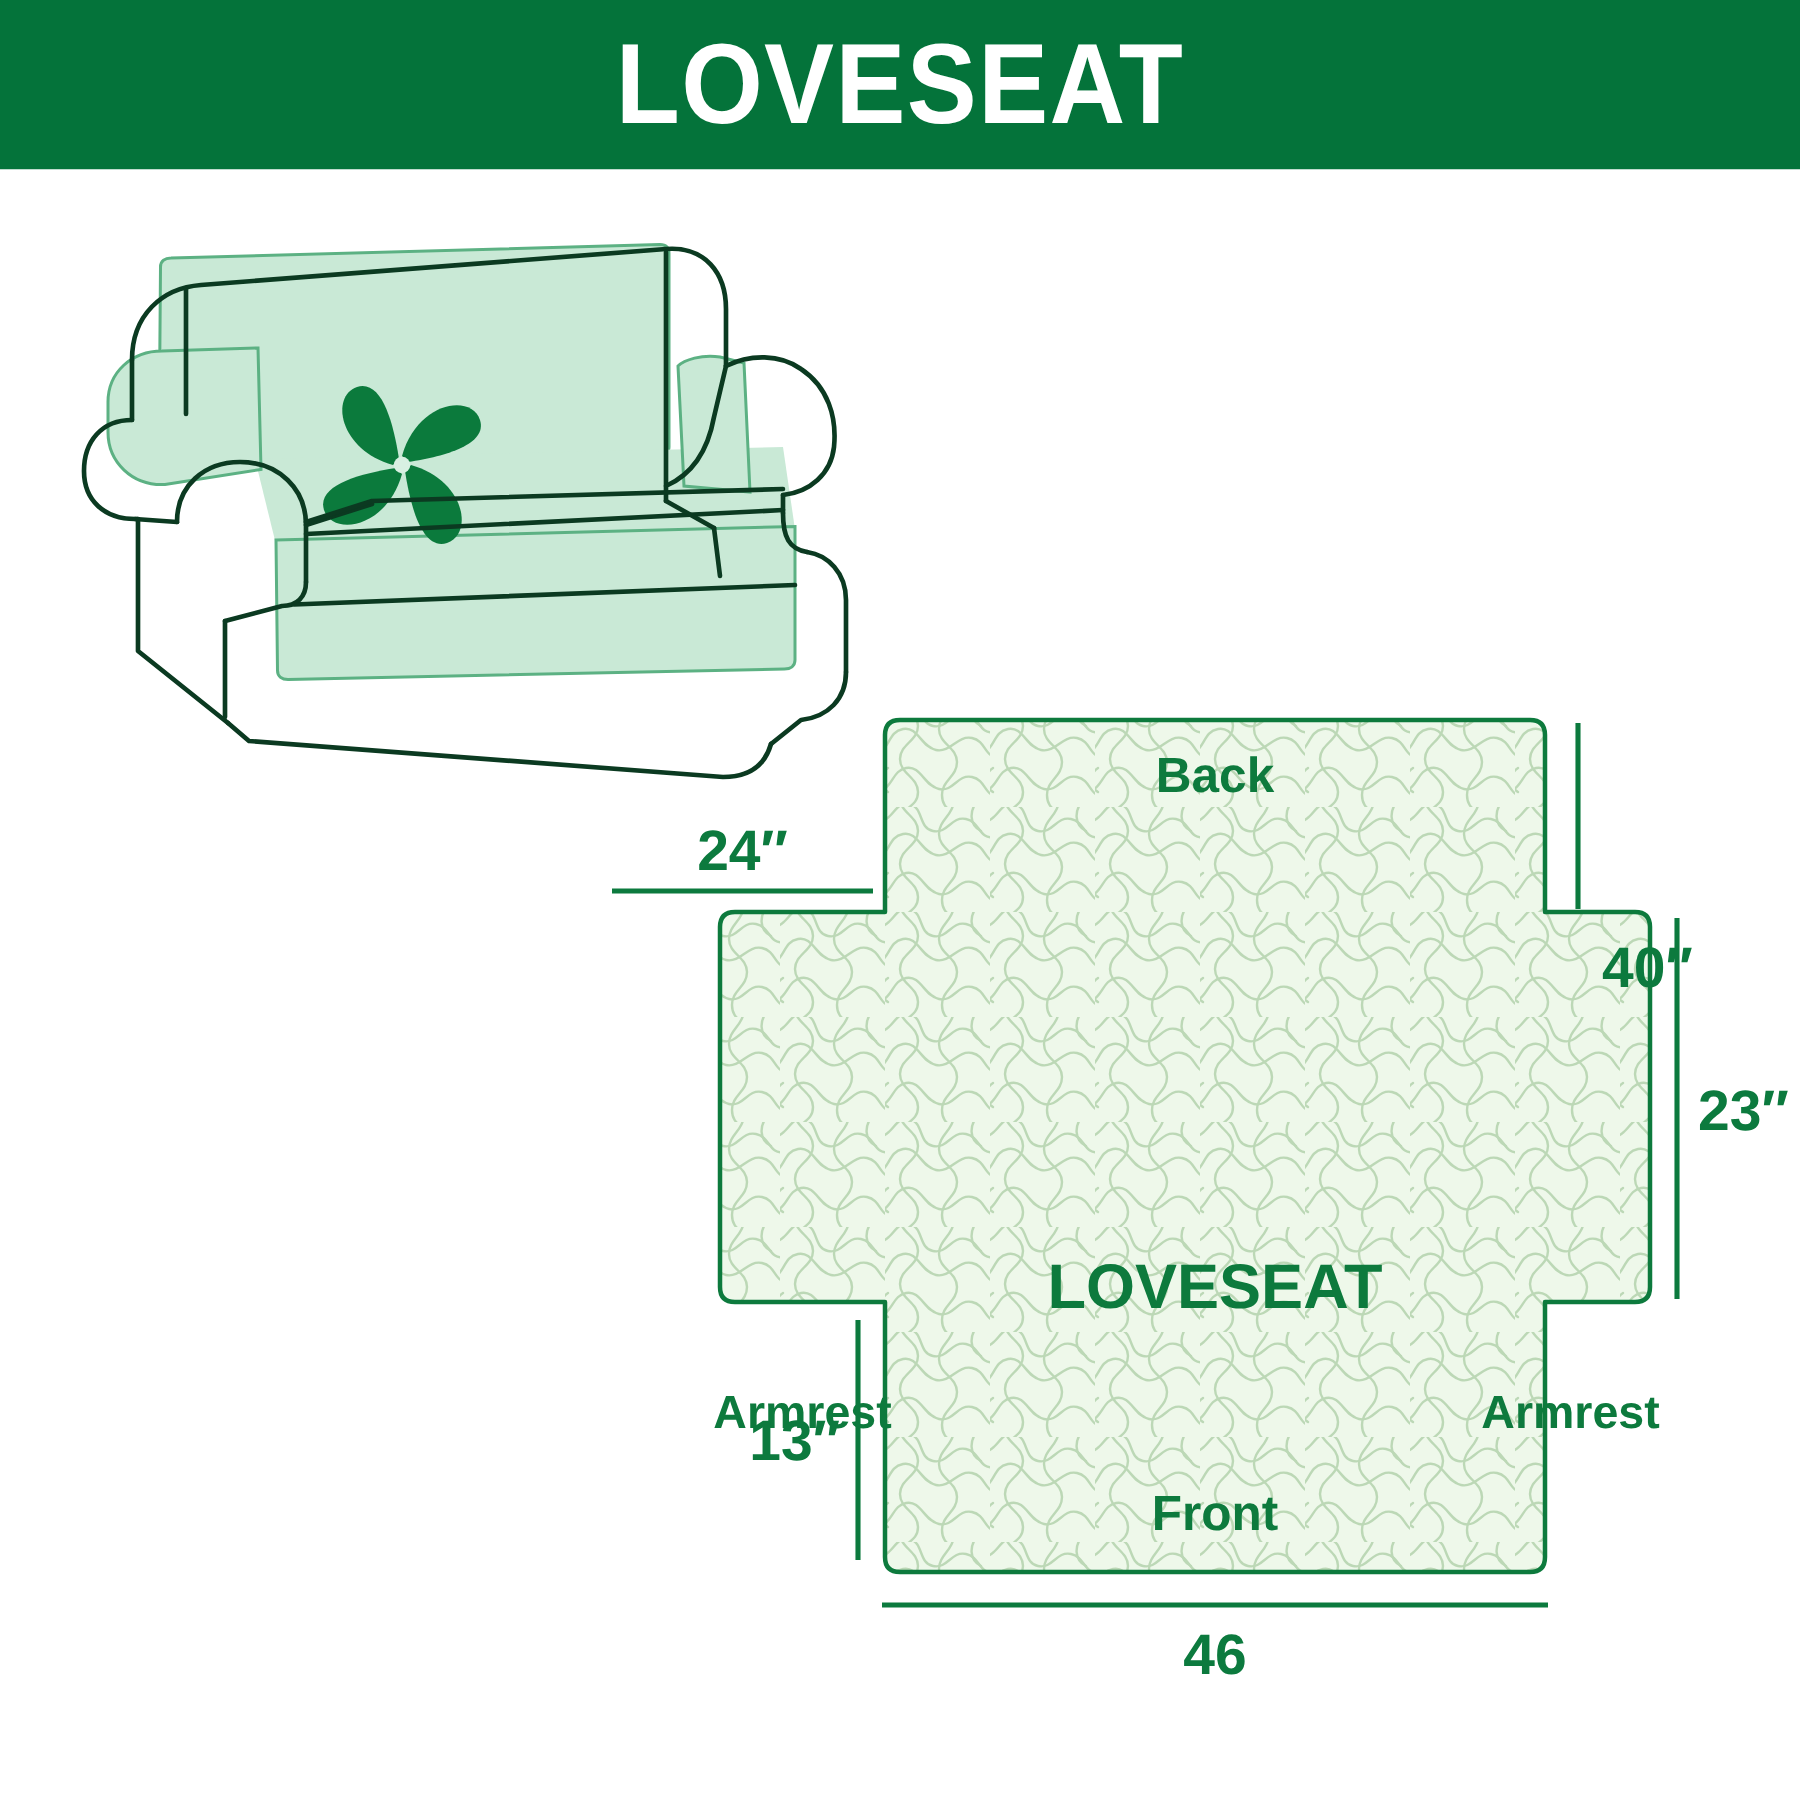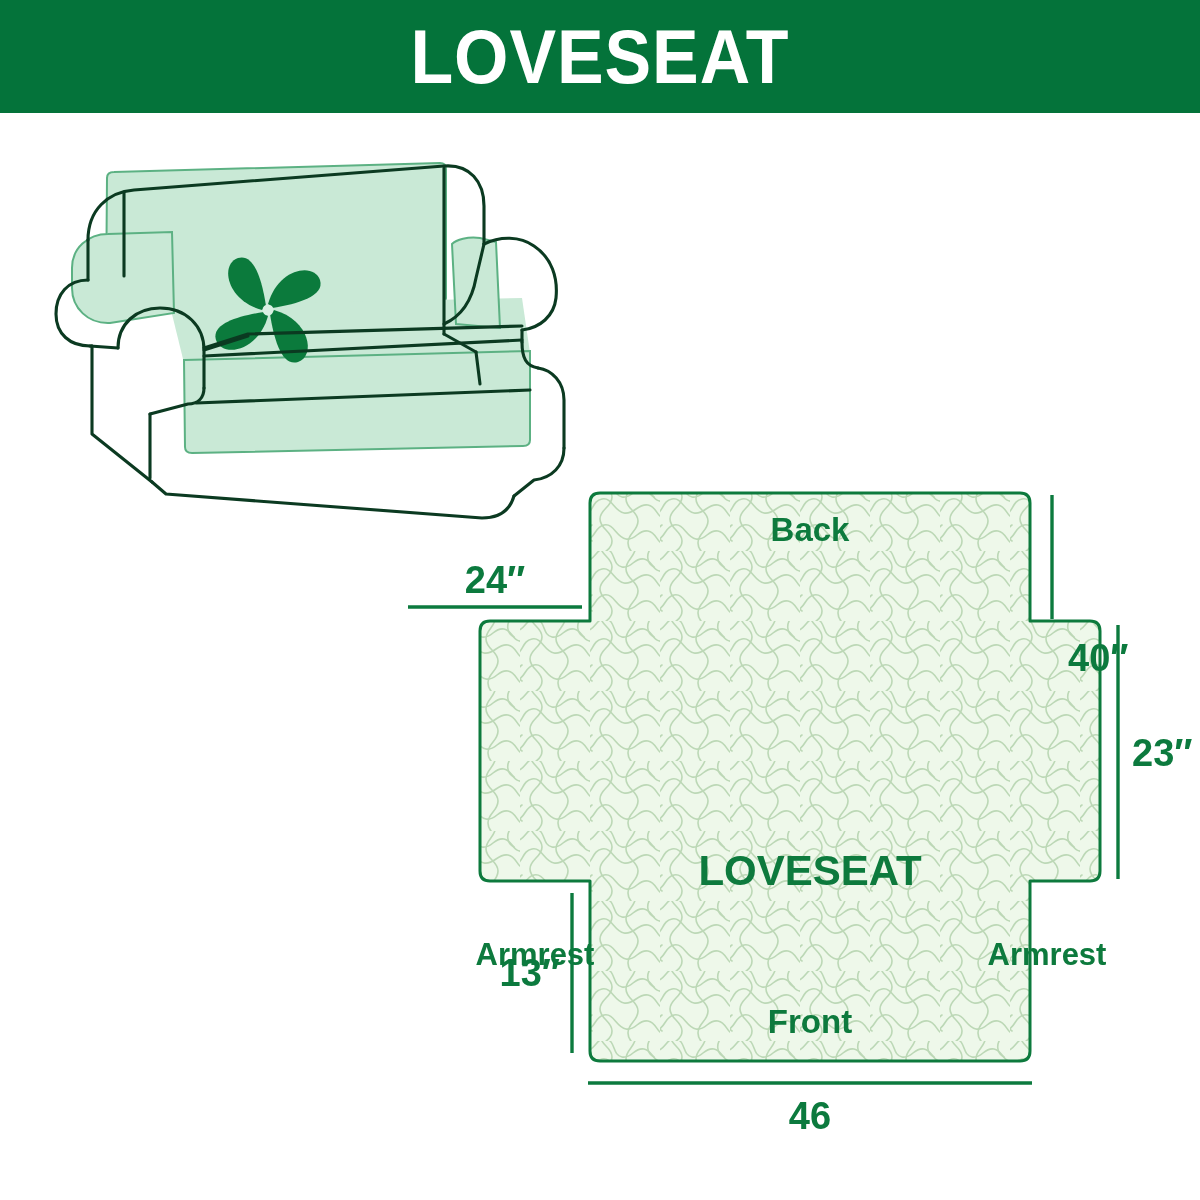--- a/index.html
+++ b/index.html
@@ -54,21 +54,21 @@
     left: 52px;
     top: 35px;
     width: 600px;
     height: 380px;
   }
   .sofa-svg { display: block; width: 600px; height: 380px; }
 
   .diagram-wrap {
     position: absolute;
     left: 380px;
-    top: 368px;
+    top: 355px;
     width: 820px;
     height: 690px;
   }
   .diagram-svg { display: block; width: 820px; height: 690px; }
 
   .dim-text {
     font-family: "Liberation Sans", sans-serif;
     font-weight: bold;
     fill: #0c7a3e;
   }

